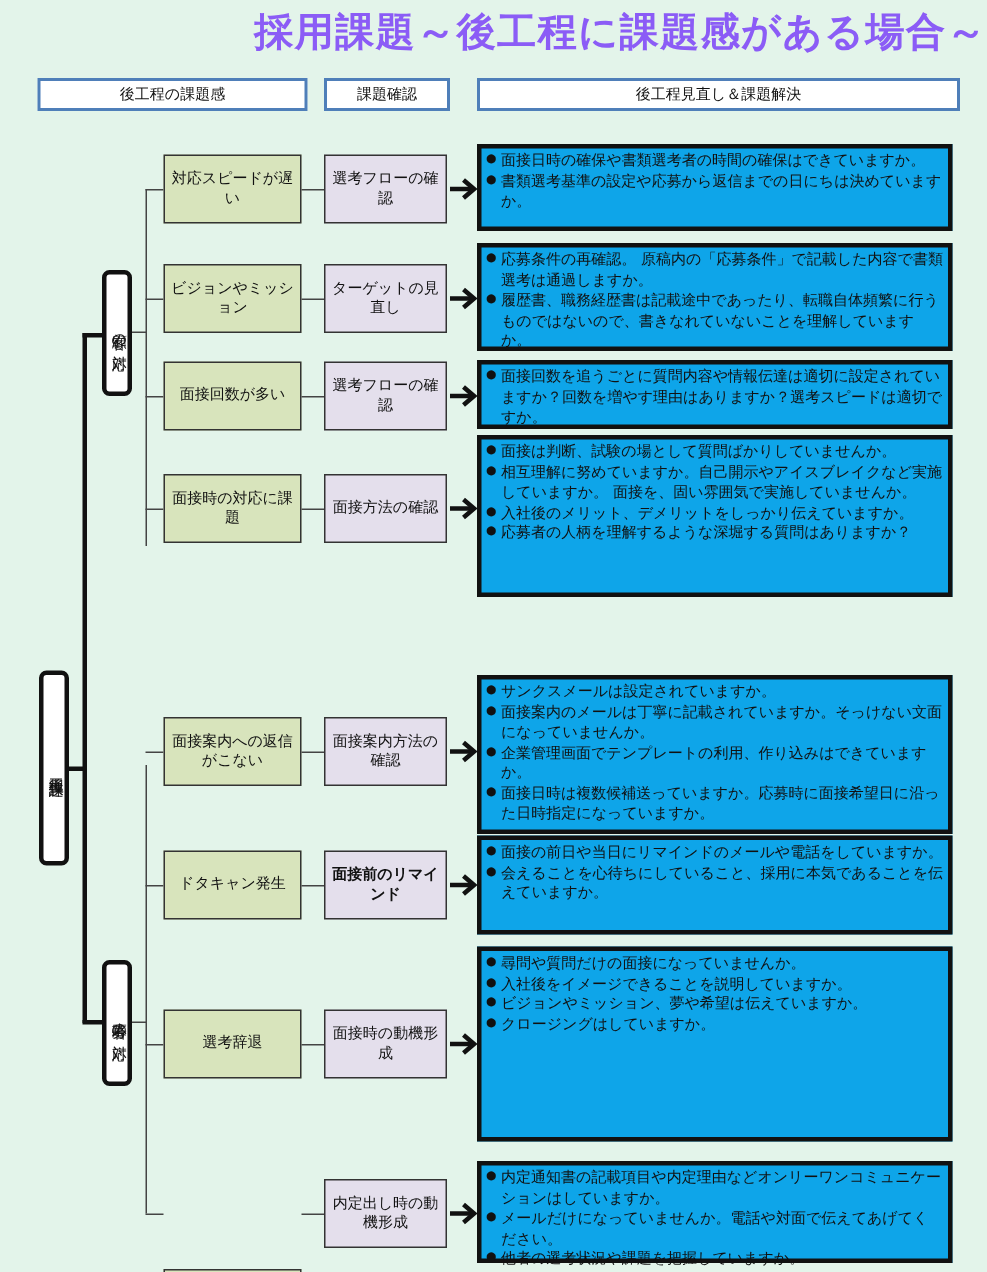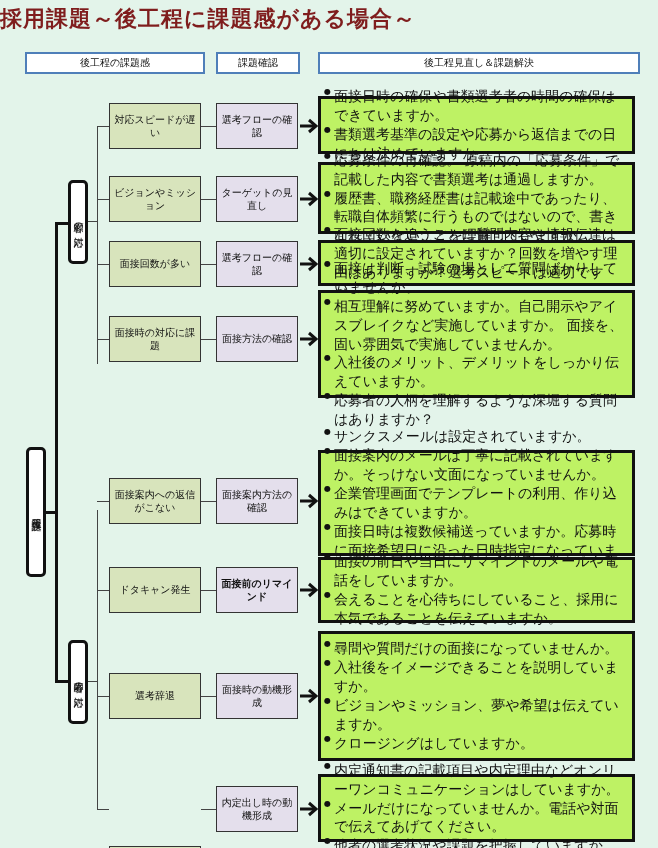--- a/index.html
+++ b/index.html
@@ -1,22 +1,22 @@
 <!DOCTYPE html>
 <html><head>
 <meta charset="utf-8">
 <style>
   html, body { margin:0; padding:0; }
   body {
     width:658px; height:848px; background:#e3f4ea; position:relative; overflow:hidden;
     font-family:"DejaVu Sans", sans-serif; color:#111;
   }
   .title {
-    position:absolute; left:0; top:4px; width:658px; text-align:left;
-    font-size:22px; font-weight:bold; letter-spacing:1px; color:#7f1d1d;
+    position:absolute; left:0; top:4px; width:658px; text-align:right;
+    font-size:26px; font-weight:bold; letter-spacing:1px; color:#8b5cf6;
   }
   .hdr {
     position:absolute; top:52px; height:22px; background:#fff;
     border:2px solid #4f7fb9; box-sizing:border-box;
     font-size:10px; display:flex; align-items:center; justify-content:center;
   }
   .vlabel {
     position:absolute; background:#fff; border:3px solid #111; border-radius:5px;
     box-sizing:border-box; display:flex; align-items:center; justify-content:center;
     writing-mode:vertical-rl; font-size:10px; letter-spacing:1px;
@@ -28,23 +28,23 @@
     background:#d8e4bc; border:1px solid #333; font-size:10px; text-align:center;
     display:flex; align-items:center; justify-content:center; line-height:1.35; padding:12px 3px;
   }
   .check {
     position:absolute; left:216px; width:82px; height:46px; box-sizing:border-box;
     background:#e4dfec; border:1px solid #333; font-size:10px; text-align:center;
     display:flex; align-items:center; justify-content:center; line-height:1.35; padding:0 3px;
   }
   .arrow { position:absolute; left:300px; width:18px; height:16px; }
   .sol {
-    position:absolute; left:318px; width:317px; box-sizing:border-box; background:#bef264;
-    border:3px solid #111; font-size:14px; line-height:1.35; padding:2px 3px;
-    display:flex; flex-direction:column; justify-content:center;
+    position:absolute; left:318px; width:317px; box-sizing:border-box; background:#0ea5e9;
+    border:3px solid #111; font-size:10px; line-height:1.35; padding:2px 3px;
+    display:flex; flex-direction:column; 
   }
   .sol ul { margin:0; padding:0; list-style:none; }
   .sol li { position:relative; padding-left:10px; }
   .sol li::before { content:"●"; position:absolute; left:0; top:0; font-size:8px; }
 </style>
 </head>
 <body>
 
 <div class="title">採用課題～後工程に課題感がある場合～</div>
 

